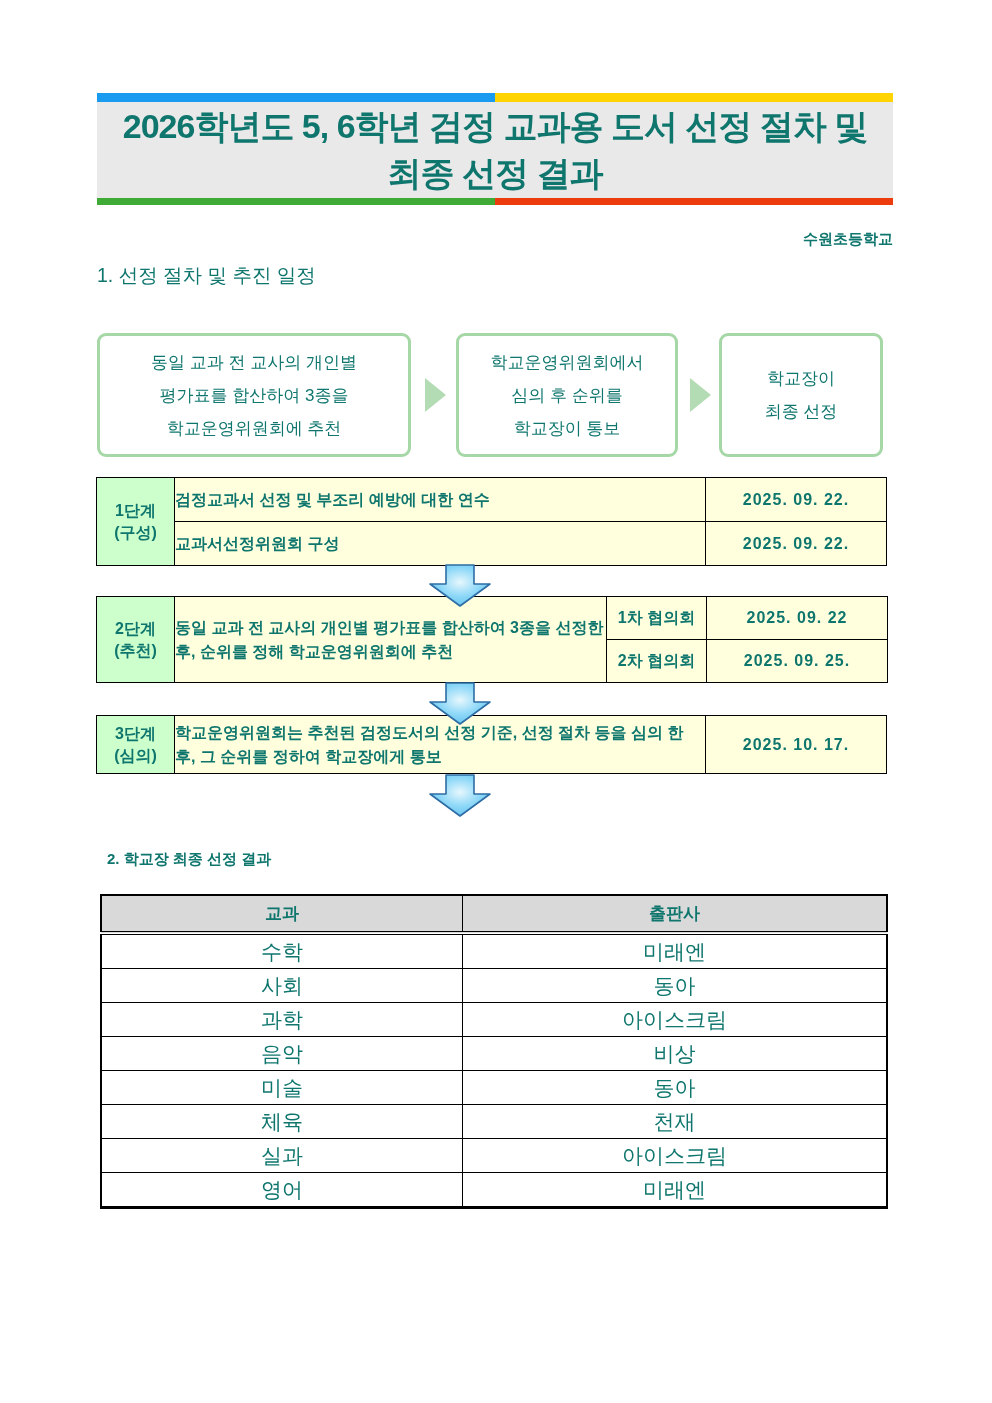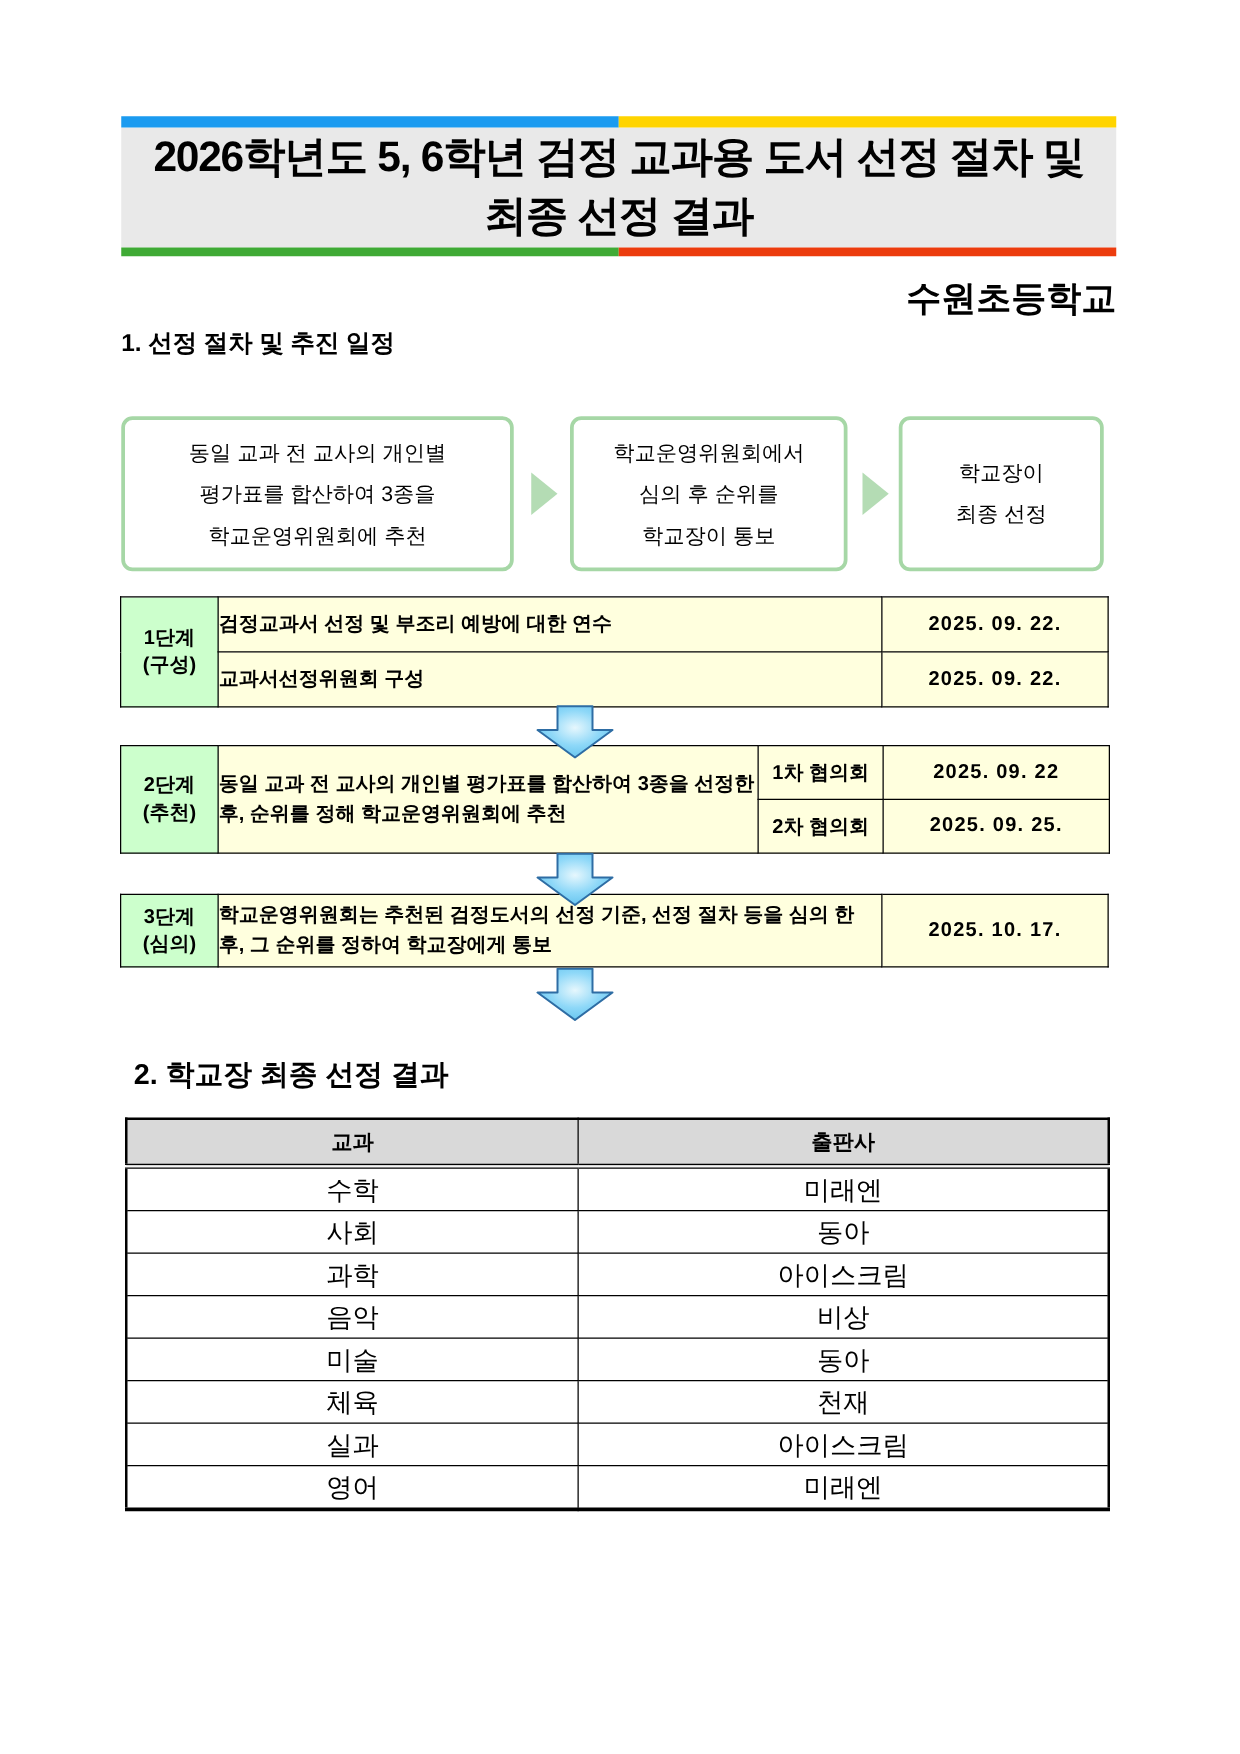--- a/index.html
+++ b/index.html
@@ -2,21 +2,21 @@
 <html><head>
 <meta charset="utf-8">
 <style>
   html, body { margin: 0; padding: 0; background: #ffffff; }
   .page {
     position: relative;
     width: 992px;
     height: 1403px;
     background: #ffffff;
     font-family: "Liberation Sans", sans-serif;
-    color: #000000;
+    color: #0f766e;
     overflow: hidden;
     border-radius: 27px;
   }
 
   
   .title-block { margin: 93px 0 0 97px; width: 796px; }
   .bar { display: flex; width: 100%; }
   .bar.top { height: 9px; }
   .bar.bottom { height: 7px; }
   .bar .half { width: 50%; height: 100%; }
@@ -32,26 +32,26 @@
     letter-spacing: -1px;
     line-height: 47px;
     padding: 1px 0 0 0;
     height: 95px;
   }
 
   
   .school {
     margin: 21px 99px 0 0;
     text-align: right;
-    font-size: 28px;
+    font-size: 15px;
     font-weight: 800;
     line-height: 26px;
   }
-  .h1 { margin: 10px 0 0 97px; font-size: 19.5px; font-weight: 700; line-height: 26px; }
-  .h2 { margin: 36px 0 0 107px; font-size: 23px; font-weight: 800; line-height: 26px; }
+  .h1 { margin: 10px 0 0 97px; font-size: 19.5px; font-weight: 400; line-height: 26px; }
+  .h2 { margin: 36px 0 0 107px; font-size: 15px; font-weight: 800; line-height: 26px; }
 
   
   .flow { margin: 45px 0 0 97px; width: 790px; display: flex; align-items: center; }
   .fbox {
     border: 3px solid #a6d7a6;
     border-radius: 9px;
     background: #fff;
     height: 118px;
     display: flex;
     flex-direction: column;

